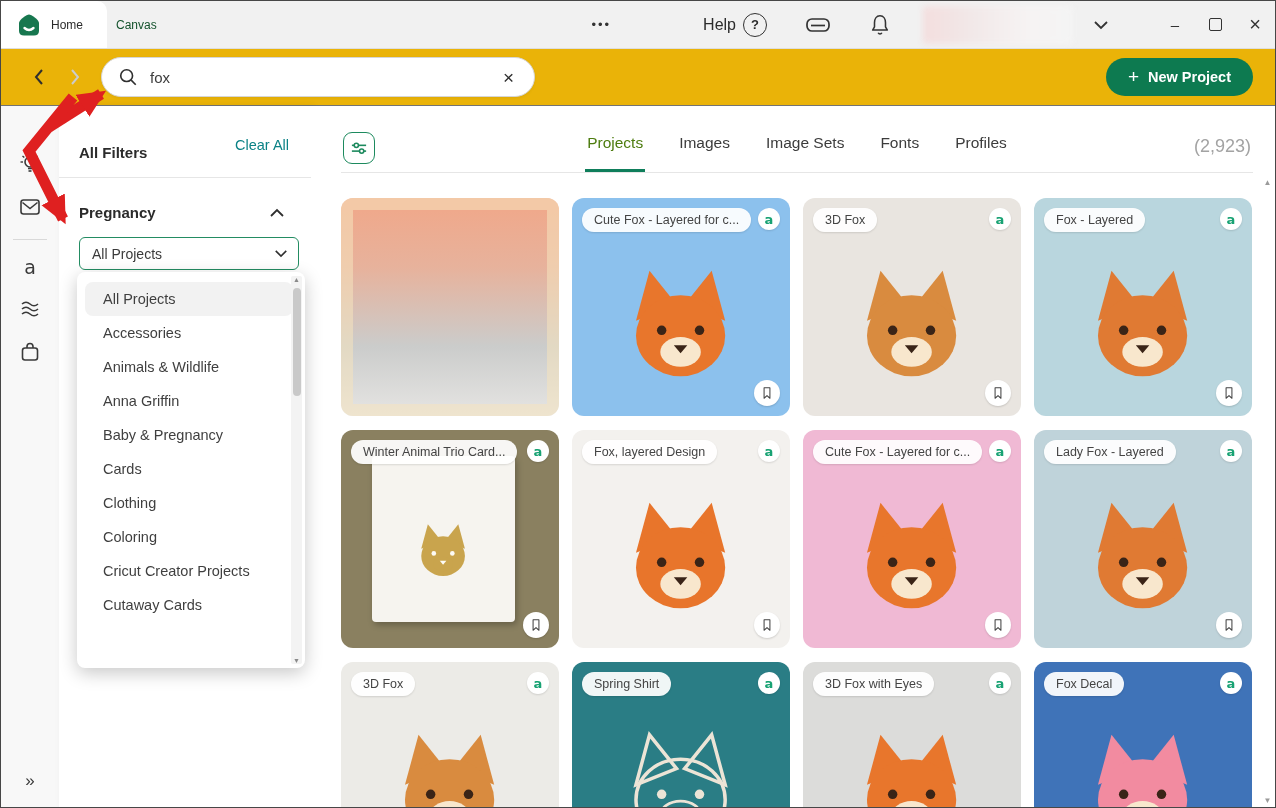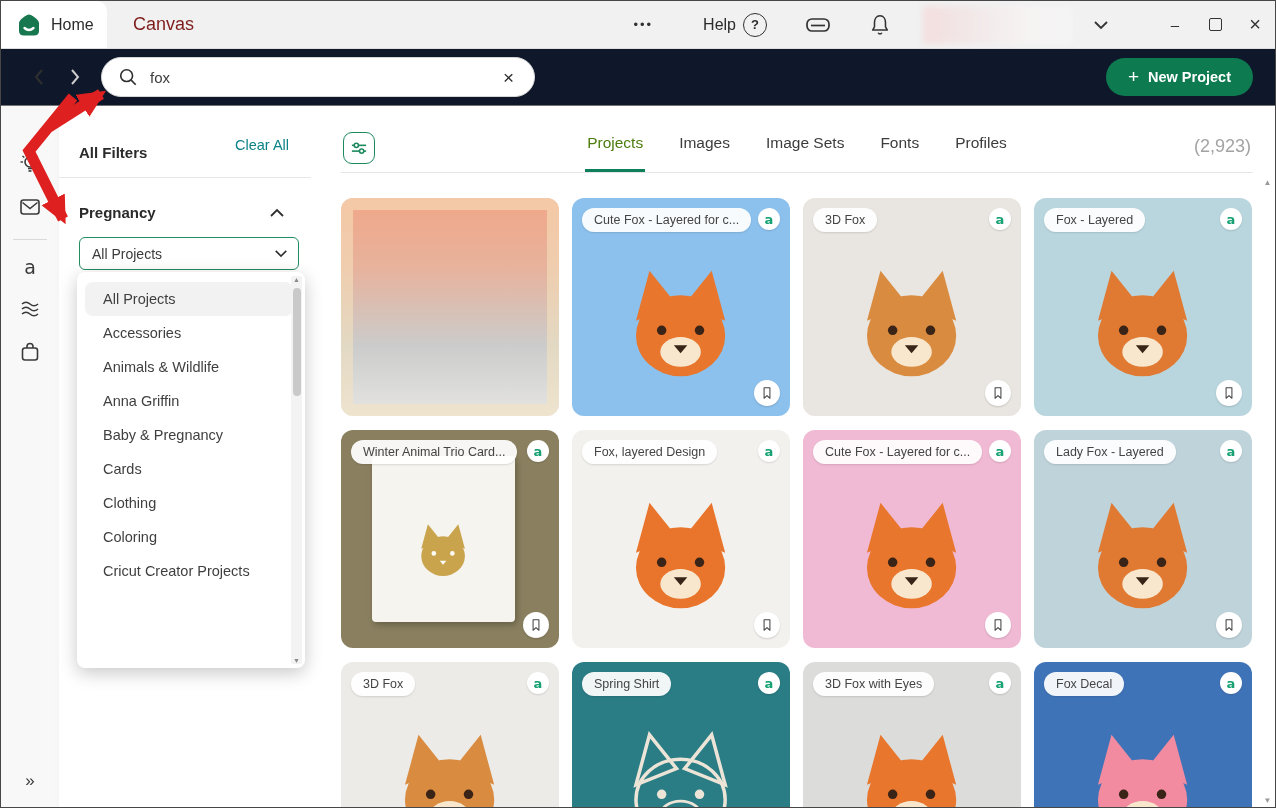--- a/index.html
+++ b/index.html
@@ -2,36 +2,36 @@
 <html><head>
 <meta charset="utf-8">
 <style>
   html,body{margin:0;padding:0;background:#ddd;}
   .window{position:relative;width:1274px;height:806px;border:1px solid #474747;background:#fff;
           font-family:"Liberation Sans",sans-serif;overflow:hidden;color:#3c3c3c;}
   
   .titlebar{position:absolute;top:0;left:0;right:0;height:47px;background:#f1f1f1;border-bottom:1px solid #dedede;display:flex;align-items:center;}
   .home-tab{height:47px;width:106px;background:#fff;border-radius:0 10px 0 0;display:flex;align-items:center;padding-left:16px;box-sizing:border-box;gap:10px;}
   .logo{width:24px;height:24px;display:block;}
-  .tab-label{font-size:16px;color:#2b2b2b;text-align:right;}
-  .canvas-tab{margin-left:26px;font-size:18px;color:#7f1d1d;}
+  .tab-label{font-size:12px;color:#2b2b2b;text-align:right;}
+  .canvas-tab{margin-left:9px;font-size:12px;color:#14532d;}
   .tb-right{margin-left:auto;display:flex;align-items:center;gap:0;height:100%;}
   .tb-btn{border:none;background:none;cursor:default;display:flex;align-items:center;justify-content:center;color:#333;font-family:inherit;}
   .ellipsis{font-size:13px;letter-spacing:2px;color:#333;margin-right:38px;}
-  .help{display:flex;align-items:center;gap:7px;font-size:16px;color:#2b2b2b;margin-right:26px;}
+  .help{display:flex;align-items:center;gap:7px;font-size:16px;color:#2b2b2b;margin-right:26px;margin-left:42px;}
   .qcircle{width:22px;height:22px;border:1.6px solid #333;border-radius:50%;display:flex;align-items:center;justify-content:center;font-size:13px;font-weight:bold;}
   .tb-icon{margin-right:26px;}
   .user-blur{width:150px;height:38px;border-radius:3px;margin-right:14px;
      background:linear-gradient(90deg,#f3dede 0%,#f2e9e9 35%,#f6f3f3 70%,#f4f4f4 100%);filter:blur(3px);}
   .chev{margin-right:40px;}
   .winctl{display:flex;align-items:center;gap:0;}
   .winctl .tb-btn{width:40px;height:47px;font-size:15px;color:#333;}
   .max-box{width:11px;height:11px;border:1.3px solid #333;border-radius:2px;}
   
-  .searchrow{position:absolute;top:48px;left:0;right:0;height:56px;background:#0f172a;border-bottom:4px solid #737373;display:flex;align-items:center;}
+  .searchrow{position:absolute;top:48px;left:0;right:0;height:56px;background:#eab308;border-bottom:4px solid #737373;display:flex;align-items:center;}
   .nav-arrow{background:none;border:none;padding:0;margin:0;}
   .back{margin-left:30px;}
   .fwd{margin-left:16px;}
   .searchpill{margin-left:18px;width:432px;height:38px;border:1px solid #d6d6d6;border-radius:20px;display:flex;align-items:center;box-shadow:0 1px 3px rgba(0,0,0,.06);background:#fff;}
   .searchpill .mag{margin-left:16px;}
   .searchval{margin-left:10px;font-size:15px;color:#3d3d3d;flex:1;border:none;outline:none;font-family:inherit;background:transparent;}
   .clearx{border:none;background:none;font-size:19px;color:#2f2f2f;margin-right:14px;cursor:default;line-height:1;}
   .newproj{margin-left:auto;margin-right:22px;height:38px;padding:0 22px;border:none;border-radius:20px;background:#0d7a50;color:#fff;font-size:14.5px;font-weight:bold;display:flex;align-items:center;gap:9px;font-family:inherit;}
   .newproj .plus{font-size:19px;font-weight:normal;}
   
@@ -239,20 +239,21 @@
       <ul class="dd-list">
         <li class="dd-item sel">All Projects</li>
         <li class="dd-item">Accessories</li>
         <li class="dd-item">Animals &amp; Wildlife</li>
         <li class="dd-item">Anna Griffin</li>
         <li class="dd-item">Baby &amp; Pregnancy</li>
         <li class="dd-item">Cards</li>
         <li class="dd-item">Clothing</li>
         <li class="dd-item">Coloring</li>
         <li class="dd-item">Cricut Creator Projects</li>
+        <li class="dd-item">Cutaway Cards</li>
       </ul>
       <div class="dd-scroll">
         <span class="dd-up">▲</span>
         <div class="dd-thumb"></div>
         <span class="dd-down">▼</span>
       </div>
     </div>
   </div>
 
   <div class="main">

